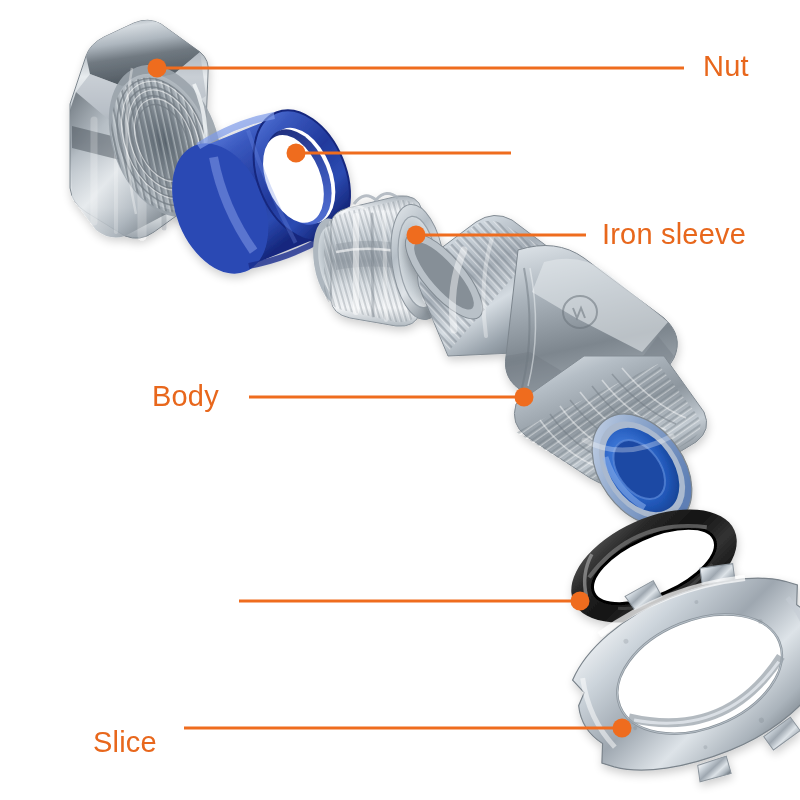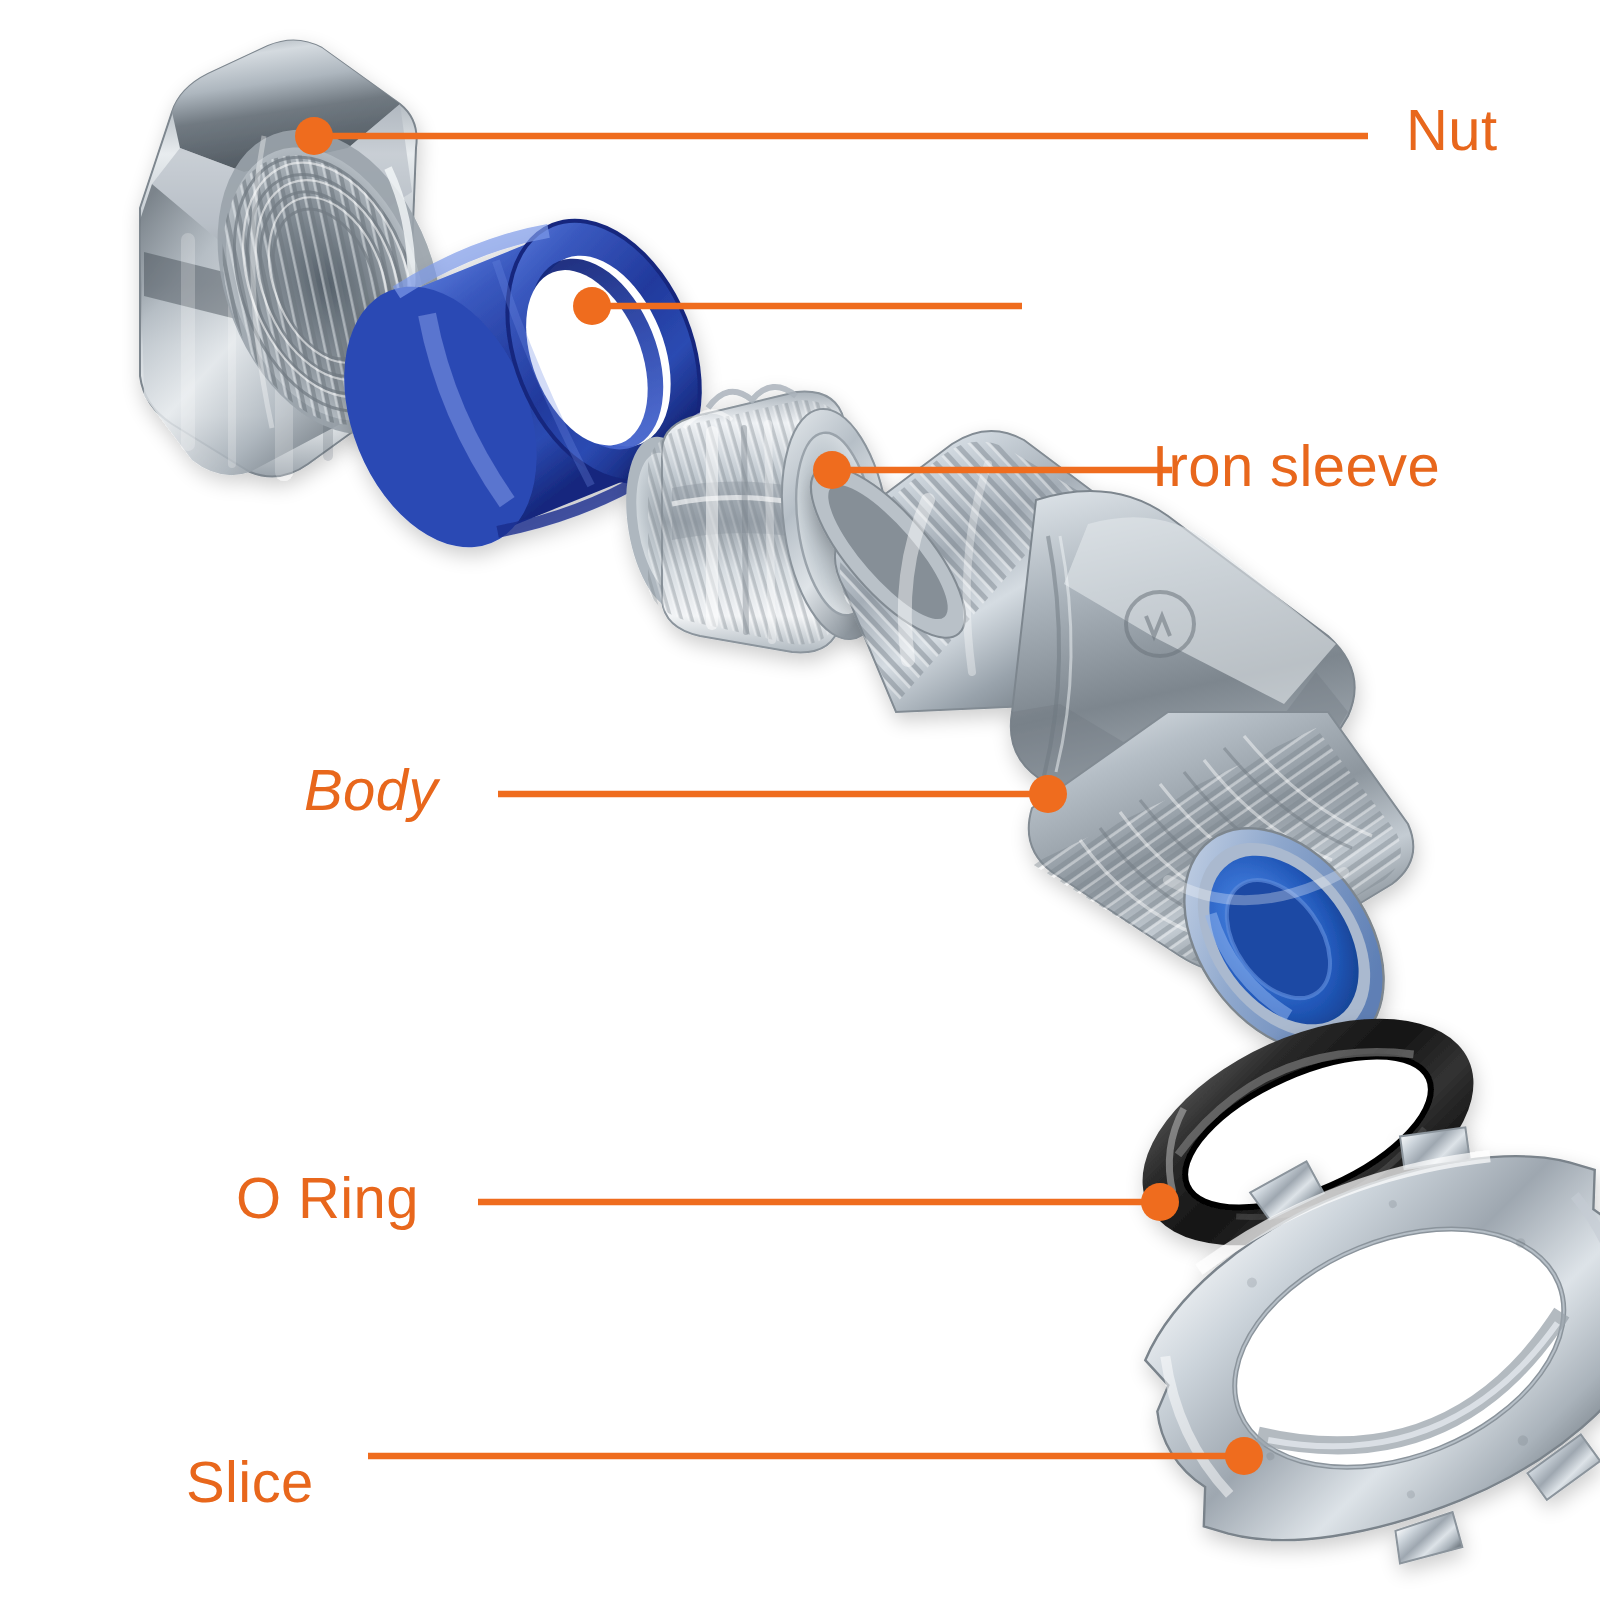--- a/index.html
+++ b/index.html
@@ -30,22 +30,22 @@
     color: #e8671c;
     font-family: "Liberation Sans", sans-serif;
     font-size: 29px;
     font-weight: 400;
     letter-spacing: 0.2px;
     white-space: nowrap;
     line-height: 1;
   }
   .lbl-nut          { left: 679px; top: 52px; }
   .lbl-leather      { left: 502px; top: 138px; }
-  .lbl-iron         { left: 552px; top: 220px; }
-  .lbl-body         { left: 128px; top: 382px; font-style: italic; }
+  .lbl-iron         { left: 578px; top: 220px; }
+  .lbl-body         { left: 128px; top: 382px; }
   .lbl-oring        { left: 94px;  top: 586px; }
   .lbl-slice        { left: 69px;  top: 728px; }
 </style>
 </head>
 <body>
 
 <div id="stage">
 
   <svg id="artwork" viewBox="0 0 800 800">
     <defs>
@@ -458,17 +458,16 @@
     </g>
   </svg>
 
   <div class="callout-label lbl-nut">Nut</div>
 
 
   <div class="callout-label lbl-iron">Iron sleeve</div>
 
   <div class="callout-label lbl-body">Body</div>
 
-  <div class="callout-label lbl-oring">O Ring</div>
 
   <div class="callout-label lbl-slice">Slice</div>
 
 </div>
 
 </body></html>

